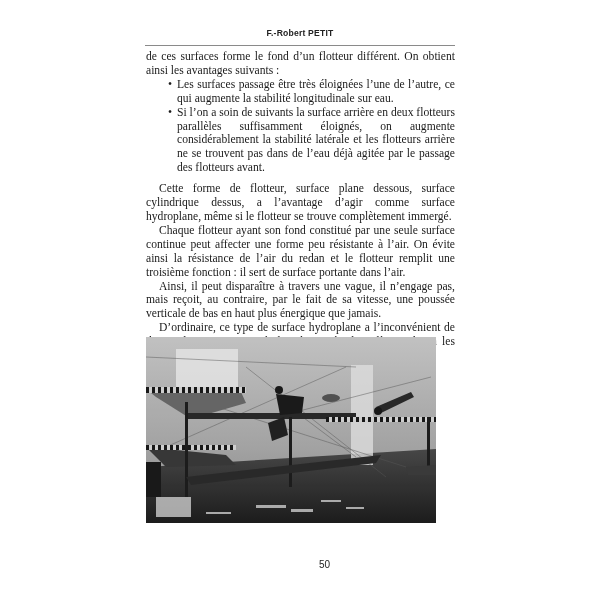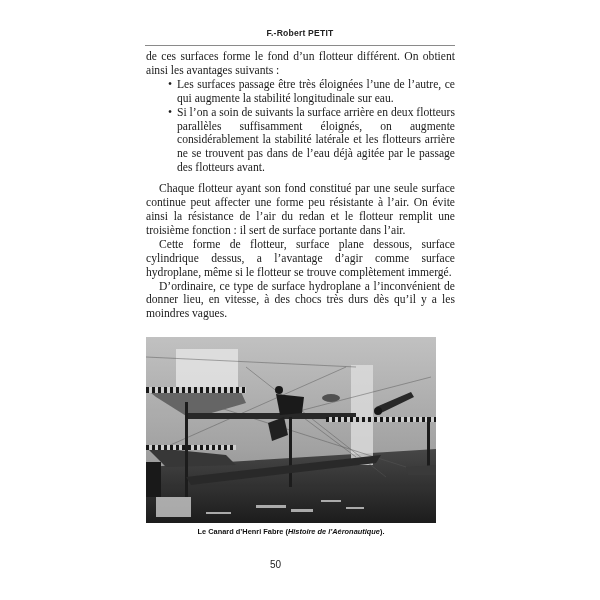--- a/index.html
+++ b/index.html
@@ -98,21 +98,21 @@
     color: #111;
   }
   .caption em {
     font-style: italic;
   }
   .folio {
     position: absolute;
     left: 270px;
     width: 60px;
     top: 559px;
-    text-align: left;
+    text-align: right;
     font-family: "Liberation Sans", sans-serif;
     font-size: 10px;
     color: #222;
   }
 </style>
 </head>
 <body>
 
 <div class="page">
 
@@ -125,22 +125,23 @@
       <li>
         <span class="bullet">•</span>
         <span>Les surfaces passage être très éloignées l’une de l’autre, ce qui augmente la stabilité longitudinale sur eau.</span>
       </li>
       <li>
         <span class="bullet">•</span>
         <span>Si l’on a soin de suivants la surface arrière en deux flotteurs parallèles suffisamment éloignés, on augmente considérablement la stabilité latérale et les flotteurs arrière ne se trouvent pas dans de l’eau déjà agitée par le passage des flotteurs avant.</span>
       </li>
     </ul>
     <div class="gap"></div>
+    <p class="indent">Cette forme de flotteur, surface plane dessous, surface cylindrique dessus, a l’avantage d’agir comme surface hydroplane, même si le flotteur se trouve complètement immergé.</p>
     <p class="indent">Chaque flotteur ayant son fond constitué par une seule surface continue peut affecter une forme peu résistante à l’air. On évite ainsi la résistance de l’air du redan et le flotteur remplit une troisième fonction : il sert de surface portante dans l’air.</p>
-    <p class="indent">Cette forme de flotteur, surface plane dessous, surface cylindrique dessus, a l’avantage d’agir comme surface hydroplane, même si le flotteur se trouve complètement immergé.</p>
+    <p class="indent">Ainsi, il peut disparaître à travers une vague, il n’engage pas, mais reçoit, au contraire, par le fait de sa vitesse, une poussée verticale de bas en haut plus énergique que jamais.</p>
     <p class="indent">D’ordinaire, ce type de surface hydroplane a l’inconvénient de donner lieu, en vitesse, à des chocs très durs dès qu’il y a les moindres vagues.</p>
   </div>
 
   <div class="photo" title="Black-and-white photograph of Henri Fabre's Canard seaplane on water, pilot seated on the frame">
     <svg width="290" height="186" viewBox="0 0 290 186">
       <defs>
         <linearGradient id="sky" x1="0" y1="0" x2="0" y2="1">
           <stop offset="0" stop-color="#c9c9c9"></stop>
           <stop offset="0.6" stop-color="#a9a9a9"></stop>
           <stop offset="1" stop-color="#8c8c8c"></stop>
@@ -206,19 +207,16 @@
 
       <polygon points="230,70 265,55 268,60 235,76" fill="#2a2a2a"></polygon>
       <circle cx="232" cy="74" r="4" fill="#1a1a1a"></circle>
 
       <rect x="0" y="125" width="15" height="35" fill="#1b1b1b"></rect>
 
       <rect x="0" y="0" width="290" height="186" fill="#000" opacity="0.04"></rect>
     </svg>
   </div>
 
-  <div class="caption">
-    <span>Le Canard d’Henri Fabre (</span><em>Histoire de l’Aéronautique</em><span>).</span>
-  </div>
 
   <div class="folio">50</div>
 
 </div>
 
 </body></html>

